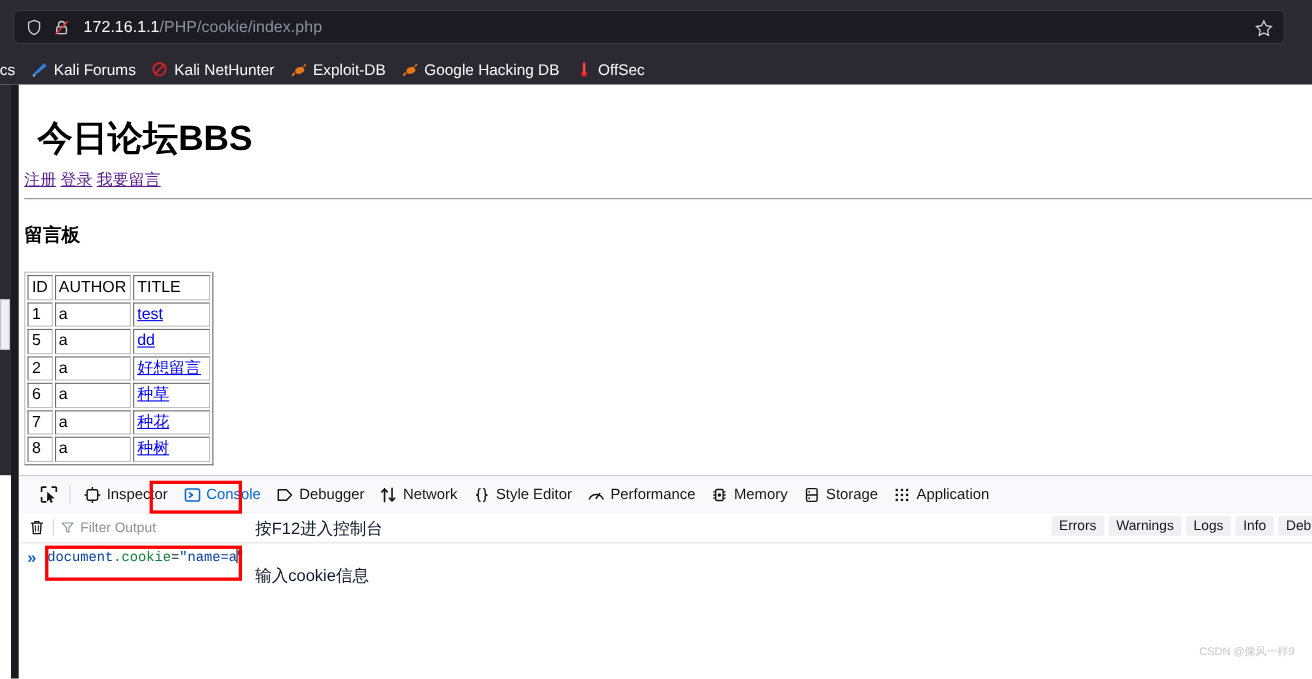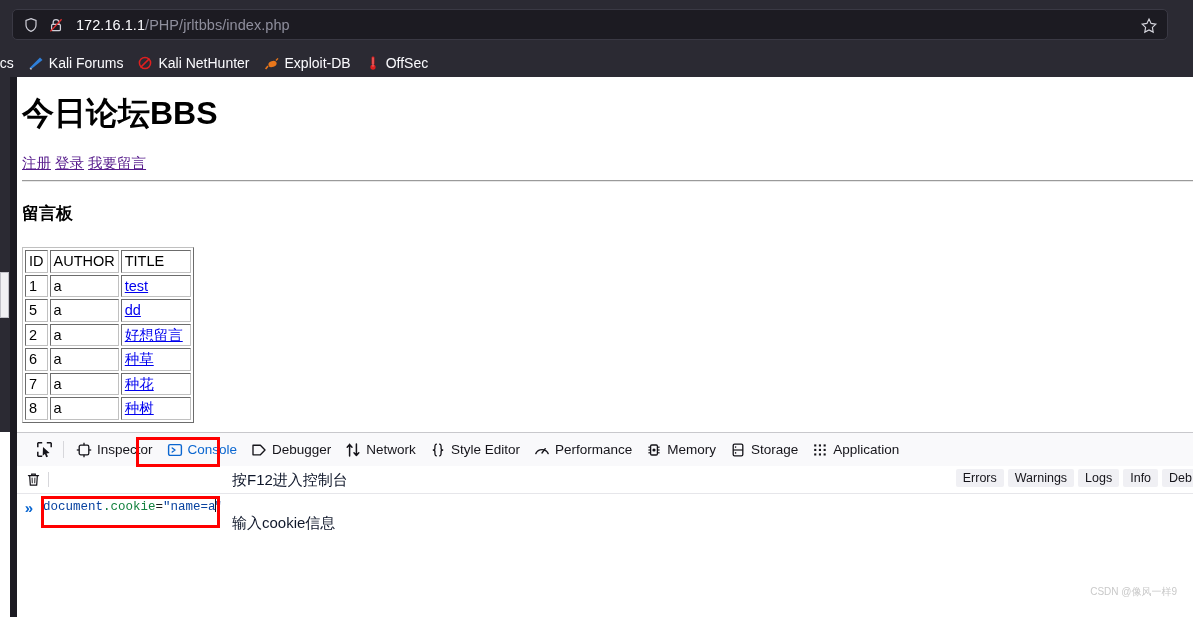--- a/index.html
+++ b/index.html
@@ -144,21 +144,21 @@
   #page {
     position: absolute;
     left: 17px;
     top: 77px;
     width: 1176px;
     height: 355px;
     background: #ffffff;
     overflow: hidden;
   }
   #site-title {
-    margin: 0;
+    margin: 12px;
     padding: 0;
     position: absolute;
     left: 5px;
     top: 15px;
     font-size: 32px;
     font-weight: bold;
     color: #000000;
     font-family: "Liberation Sans", sans-serif;
     letter-spacing: 0px;
   }
@@ -431,21 +431,21 @@
   <div id="urlbar-row">
     <div id="urlbar">
       <svg class="shield-ico" viewBox="0 0 16 16">
         <path d="M8 1.6 L13 3.4 V8 c0 3-2.3 5.3-5 6.4 C5.3 13.3 3 11 3 8 V3.4 Z" fill="none" stroke="#cfcfd8" stroke-width="1.2"></path>
       </svg>
       <svg class="lock-ico" viewBox="0 0 16 16">
         <path d="M5.2 7.4 V5.3 a2.8 2.8 0 0 1 5.6 0 V7.4" fill="none" stroke="#cfcfd8" stroke-width="1.25"></path>
         <rect x="3.6" y="7.4" width="8.8" height="6.2" rx="1" fill="none" stroke="#cfcfd8" stroke-width="1.25"></rect>
         <line x1="2.4" y1="14.4" x2="13.6" y2="2.2" stroke="#e03030" stroke-width="1.4"></line>
       </svg>
-      <div id="url-text"><span>172.16.1.1</span><span class="dim">/PHP/jrltbbs/index.php</span></div>
+      <div id="url-text"><span>172.16.1.1</span><span class="dim">/PHP/cookie/index.php</span></div>
       <svg id="star-btn" viewBox="0 0 20 20">
         <path d="M10 3.1 l2.1 4.3 4.7 .7 -3.4 3.3 .8 4.7 -4.2-2.2 -4.2 2.2 .8-4.7 -3.4-3.3 4.7-.7 Z" fill="none" stroke="#d5d5dd" stroke-width="1.15"></path>
       </svg>
     </div>
   </div>
 
   <div id="bookmarks-row">
     <div class="bm" id="bm-clipped">
       <span class="bm-label">ocs</span>
     </div>
@@ -469,20 +469,28 @@
 
     <div class="bm">
       <svg class="bm-ico" viewBox="0 0 16 16">
         <ellipse cx="8.5" cy="9" rx="4.2" ry="3" fill="#e8761b" transform="rotate(-20 8.5 9)"></ellipse>
         <path d="M4 11 L1.6 14" stroke="#e8761b" stroke-width="1.6" fill="none"></path>
         <path d="M12 5.5 L14 3.4" stroke="#e8761b" stroke-width="1.3" fill="none"></path>
       </svg>
       <span class="bm-label">Exploit-DB</span>
     </div>
 
+    <div class="bm">
+      <svg class="bm-ico" viewBox="0 0 16 16">
+        <ellipse cx="8.5" cy="9" rx="4.2" ry="3" fill="#e8761b" transform="rotate(-20 8.5 9)"></ellipse>
+        <path d="M4 11 L1.6 14" stroke="#e8761b" stroke-width="1.6" fill="none"></path>
+        <path d="M12 5.5 L14 3.4" stroke="#e8761b" stroke-width="1.3" fill="none"></path>
+      </svg>
+      <span class="bm-label">Google Hacking DB</span>
+    </div>
 
     <div class="bm">
       <svg class="bm-ico" viewBox="0 0 16 16">
         <rect x="6.6" y="1.6" width="2.8" height="8" rx="1.2" fill="#e02020"></rect>
         <circle cx="8" cy="12.1" r="2.6" fill="#e02020"></circle>
         <rect x="7.4" y="2.6" width="1.2" height="9" fill="#ffffff" opacity="0.35"></rect>
       </svg>
       <span class="bm-label">OffSec</span>
     </div>
   </div>
@@ -657,20 +665,26 @@
     <div id="trash-btn">
       <svg width="15" height="15" viewBox="0 0 16 16">
         <path d="M2.6 3.8 h10.8" stroke="#15141a" stroke-width="1.35" stroke-linecap="round"></path>
         <path d="M6.1 3.6 V2.3 h3.8 v1.3" fill="none" stroke="#15141a" stroke-width="1.3"></path>
         <path d="M3.9 3.8 L4.6 14 h6.8 l .7-10.2" fill="none" stroke="#15141a" stroke-width="1.3" stroke-linejoin="round"></path>
         <line x1="6.5" y1="6" x2="6.7" y2="12" stroke="#15141a" stroke-width="1"></line>
         <line x1="9.5" y1="6" x2="9.3" y2="12" stroke="#15141a" stroke-width="1"></line>
       </svg>
     </div>
     <div id="filter-divider"></div>
+    <div id="filter-input-wrap">
+      <svg class="funnel" viewBox="0 0 16 16">
+        <path d="M2 3 h12 L9.4 8.4 V13.4 L6.6 12 V8.4 Z" fill="none" stroke="#8f8f9d" stroke-width="1.3" stroke-linejoin="round"></path>
+      </svg>
+      <span id="filter-placeholder">Filter Output</span>
+    </div>
 
     <div id="severity-group">
       <span class="sev-btn">Errors</span>
       <span class="sev-btn">Warnings</span>
       <span class="sev-btn">Logs</span>
       <span class="sev-btn">Info</span>
       <span class="sev-btn">Deb</span>
     </div>
   </div>
 

